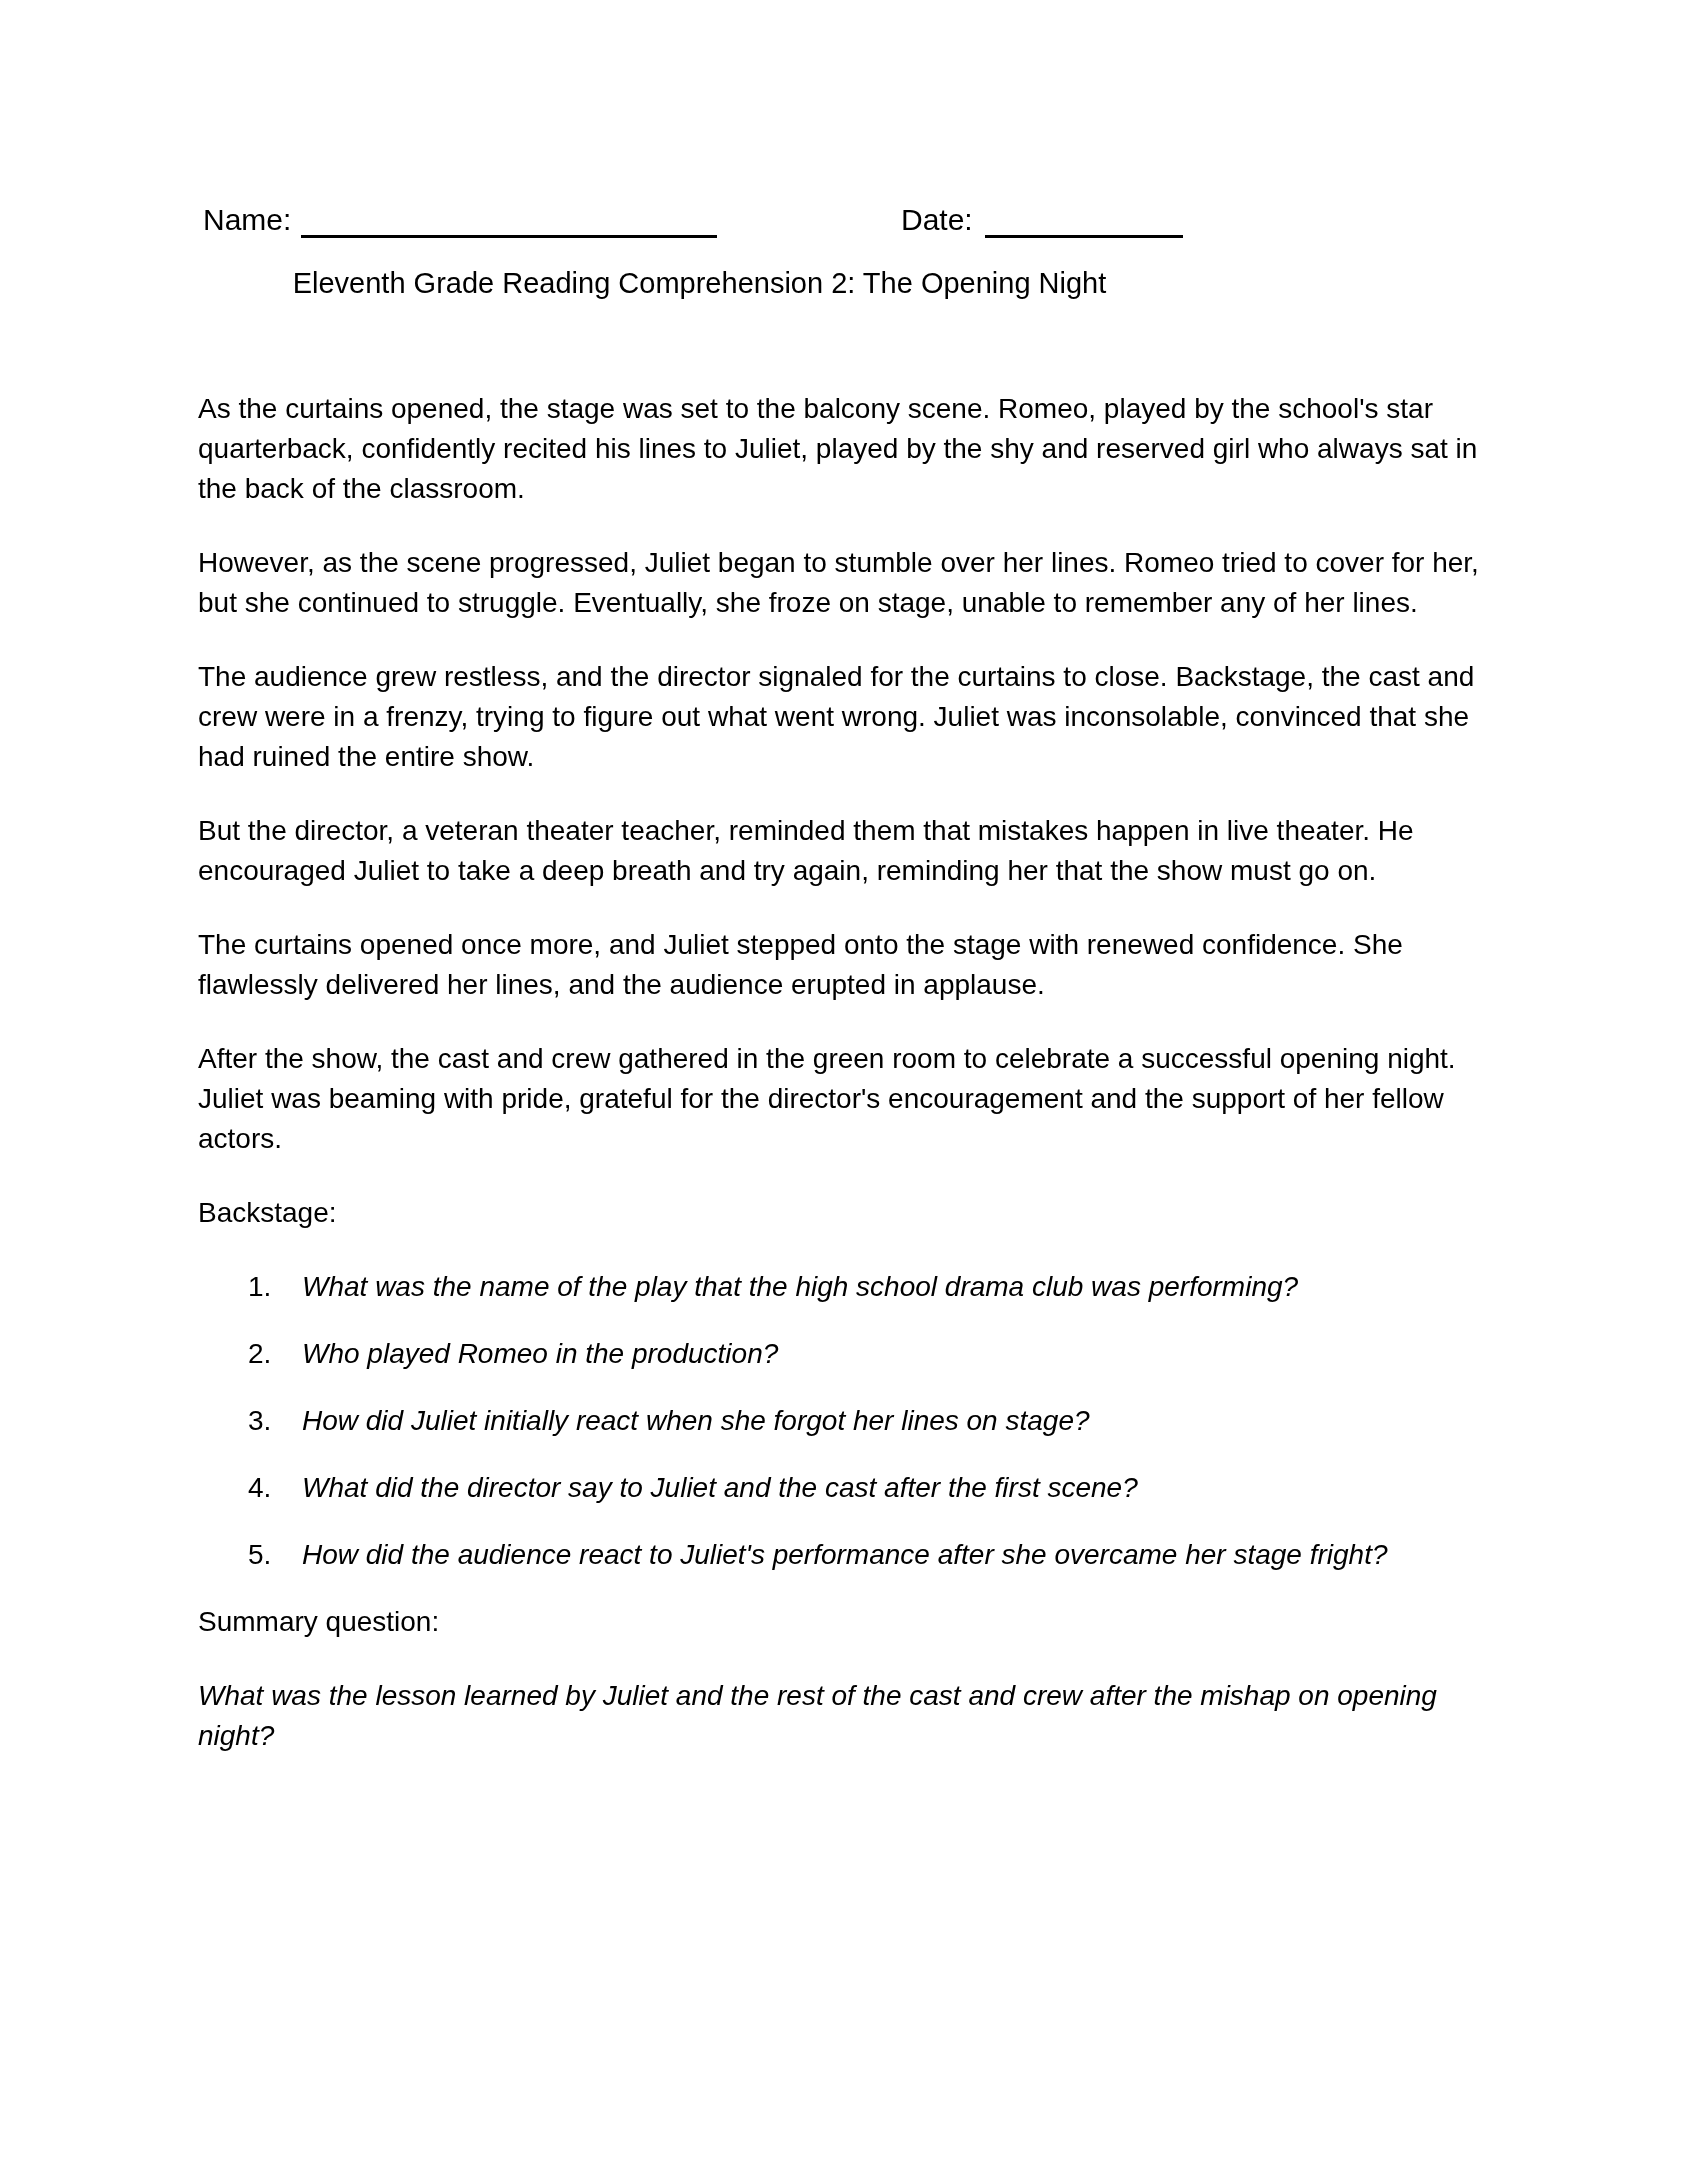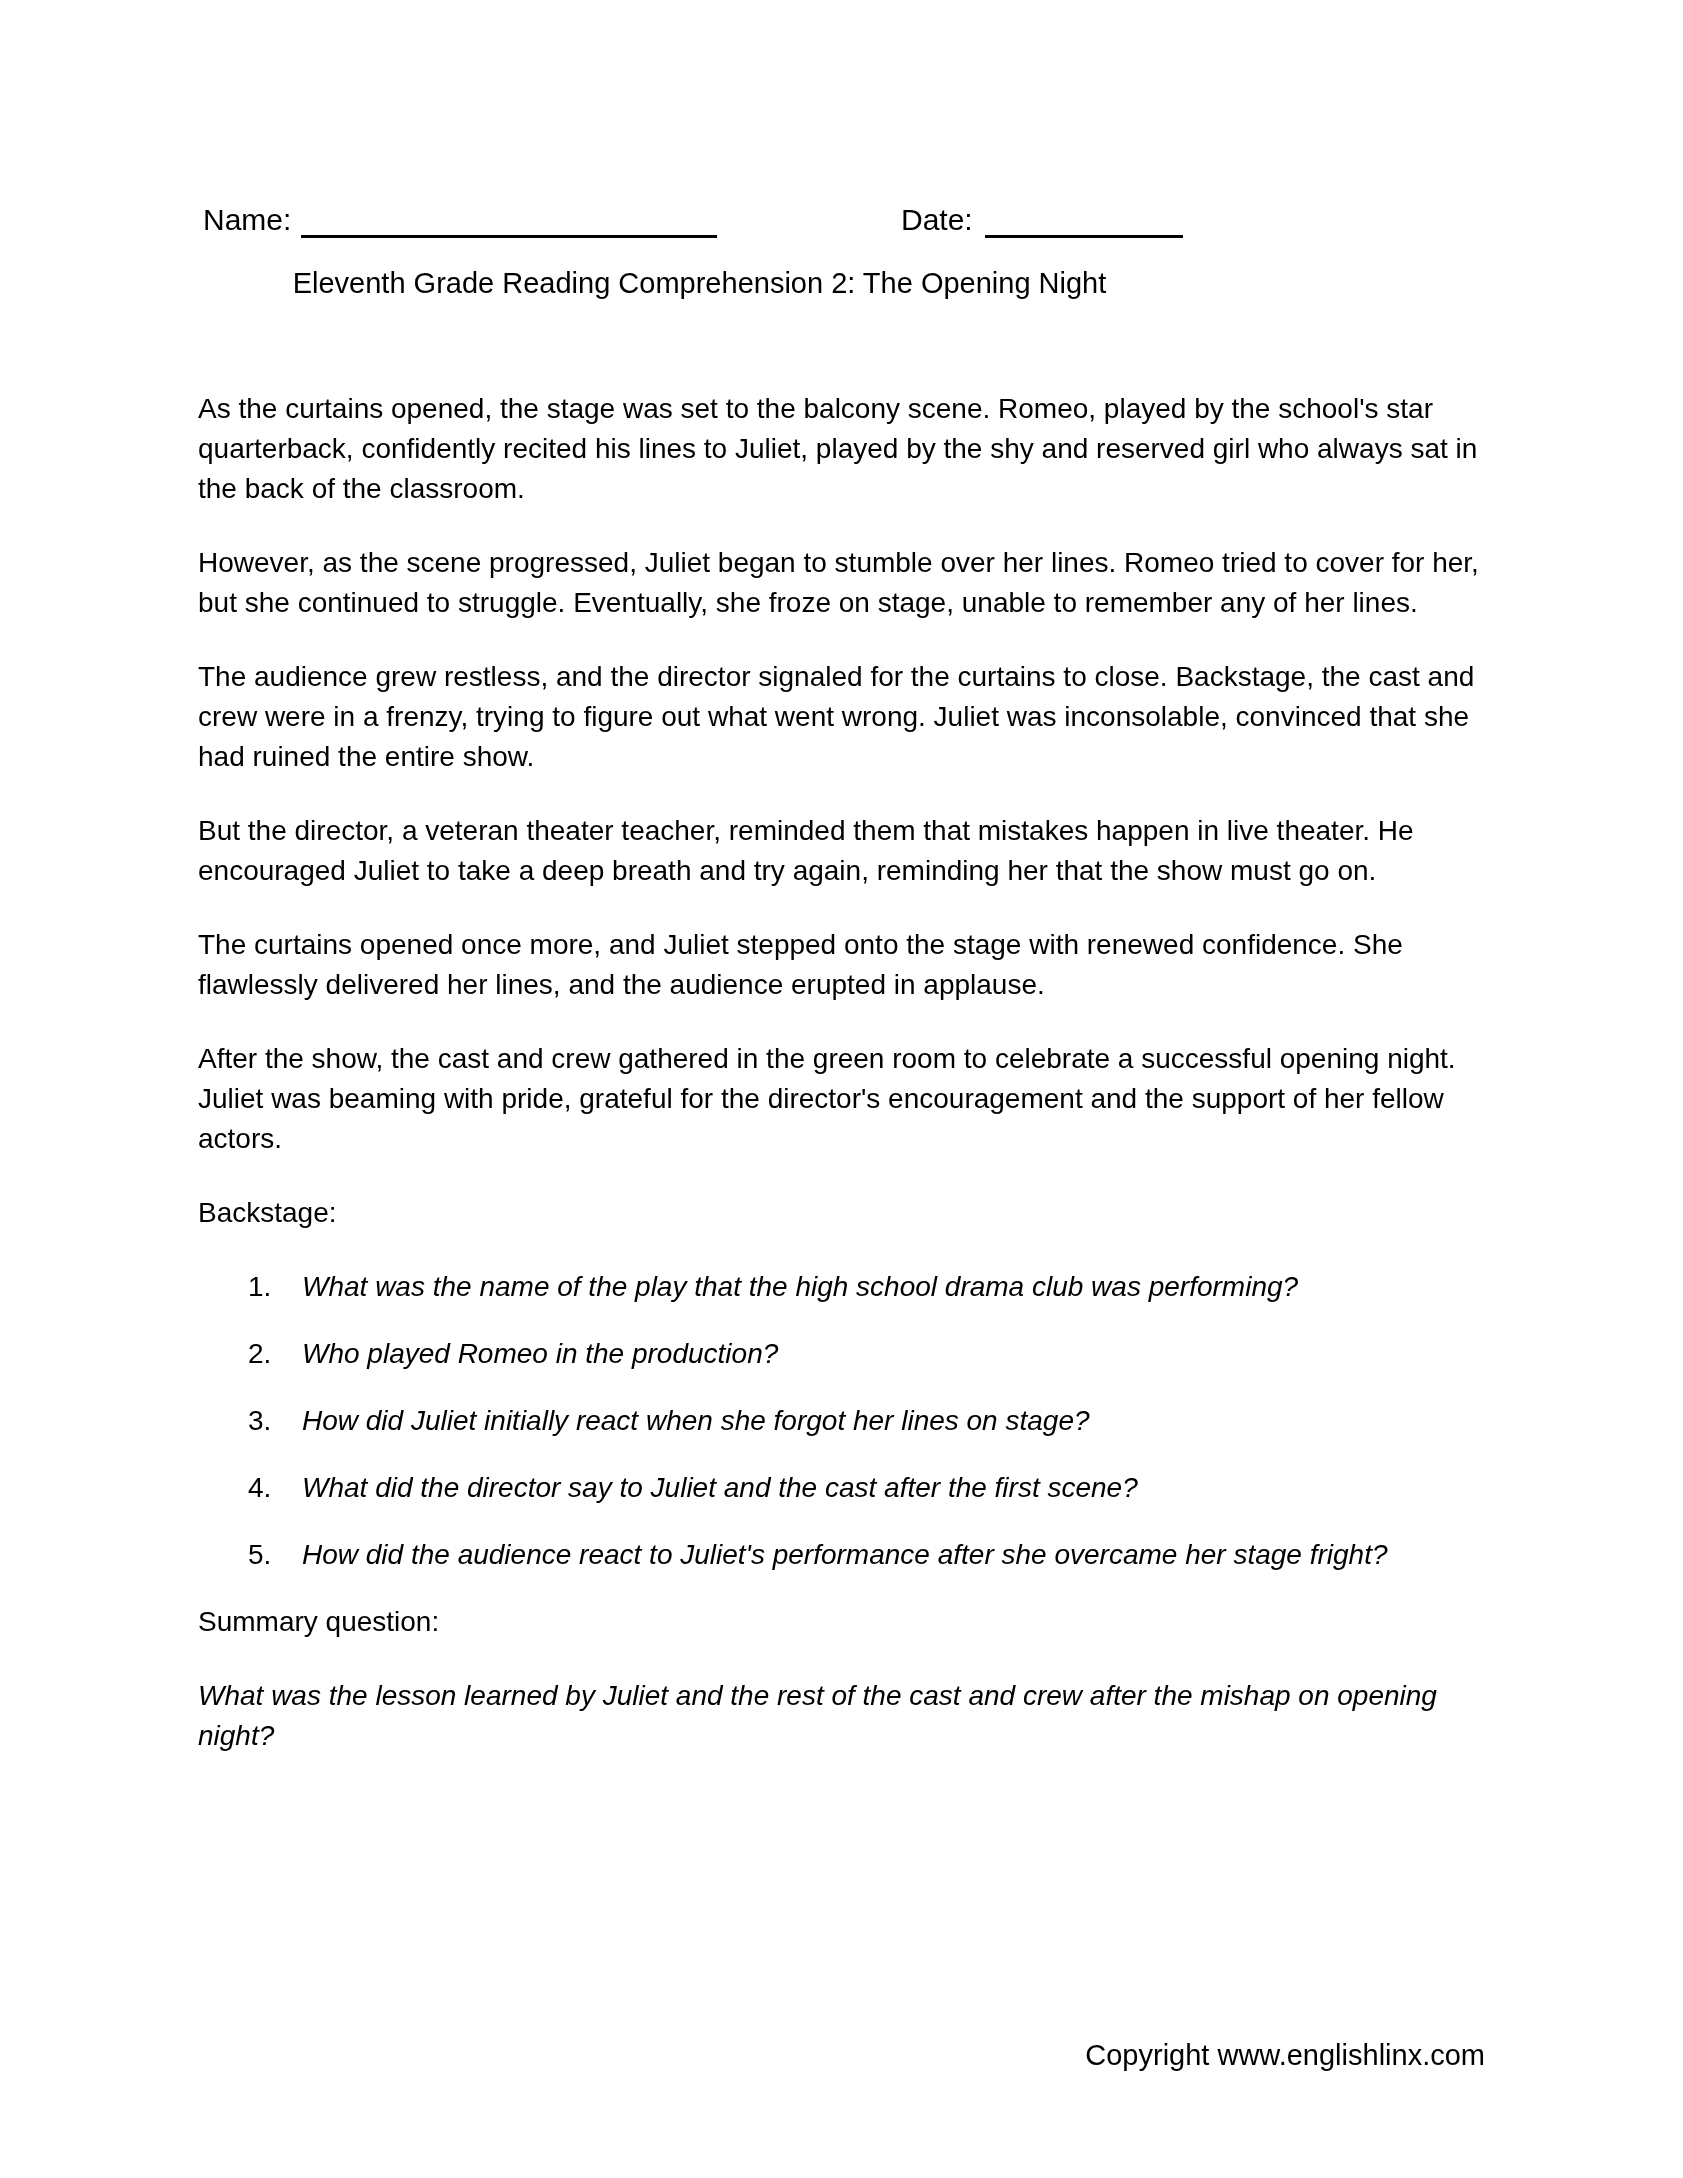--- a/index.html
+++ b/index.html
@@ -119,16 +119,15 @@
       <div class="question-row">
         <span class="q-num">5.</span>
         <span class="q-text">How did the audience react to Juliet's performance after she overcame her stage fright?</span>
       </div>
     </div>
 
     <p class="para">Summary question:</p>
     <p class="para summary-text">What was the lesson learned by Juliet and the rest of the cast and crew after the mishap on opening night?</p>
   </div>
 
-  <div class="copyright">Copyright www.englishlinx.com</div>
 
 </div>
 
 
 </body></html>

